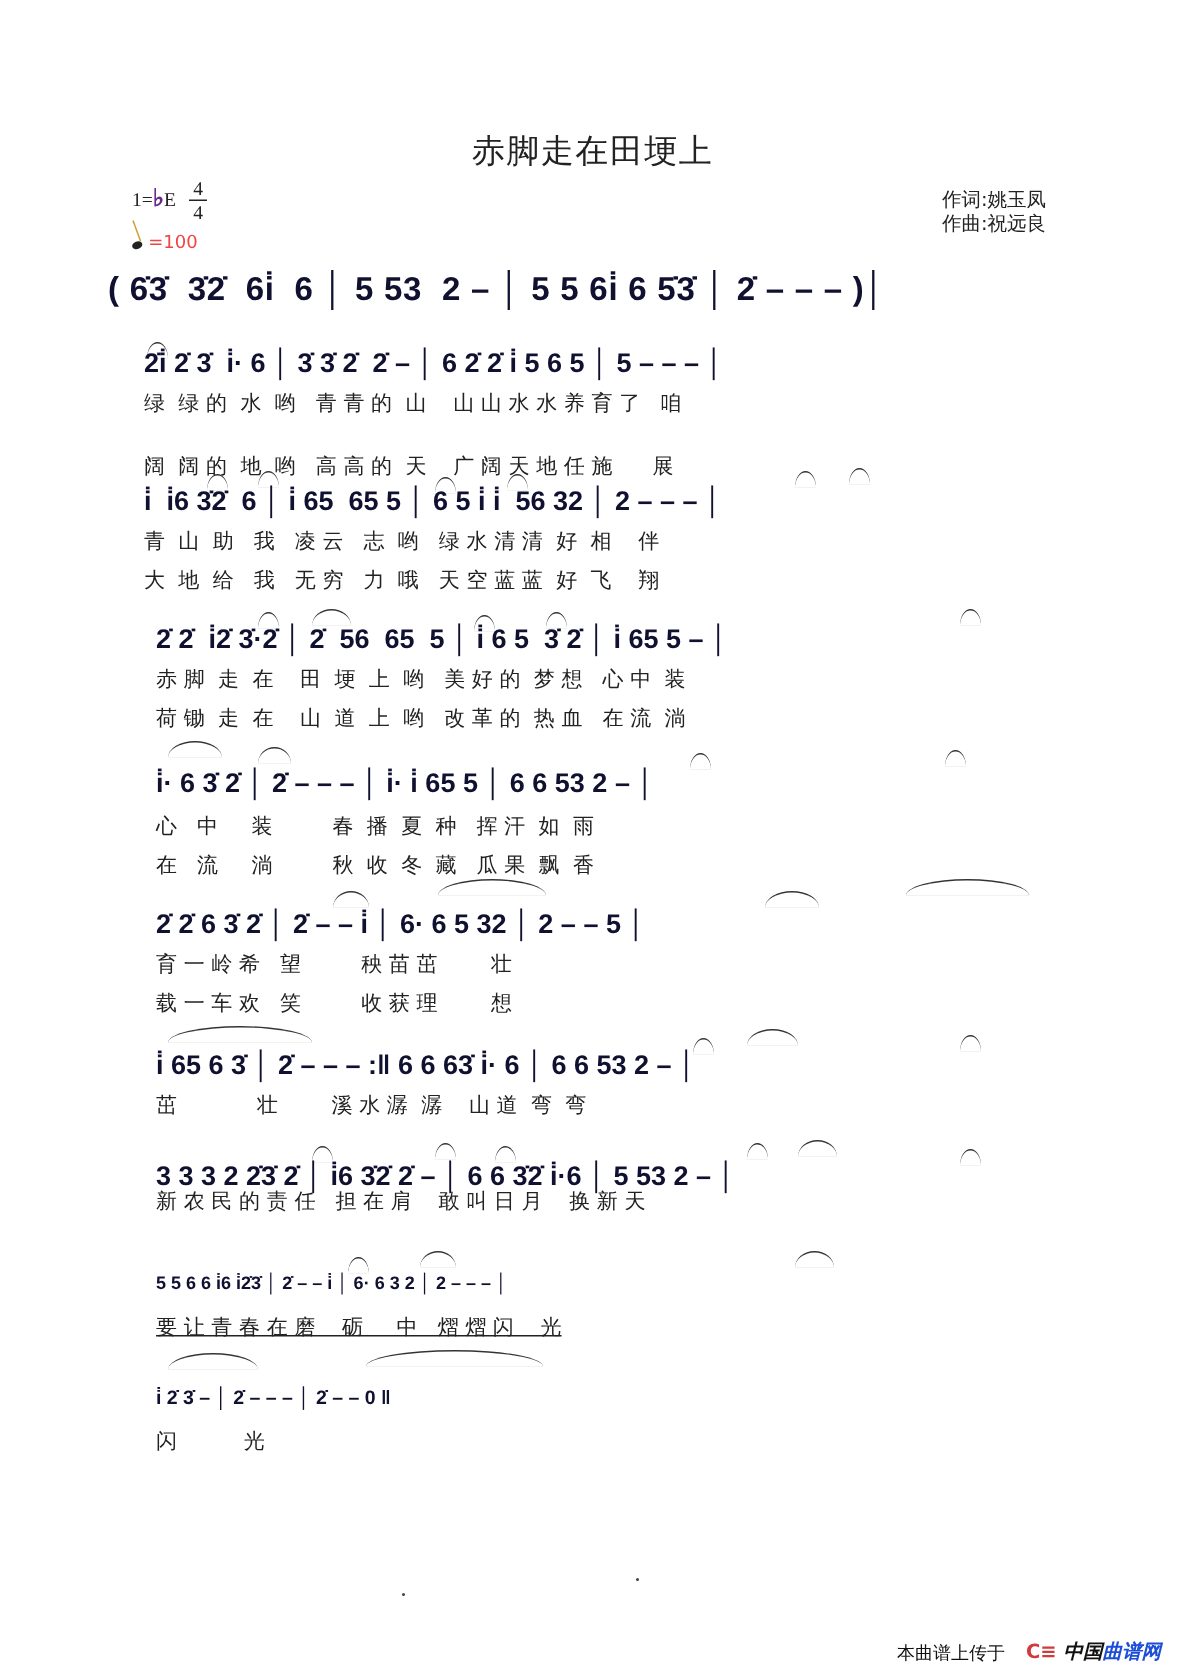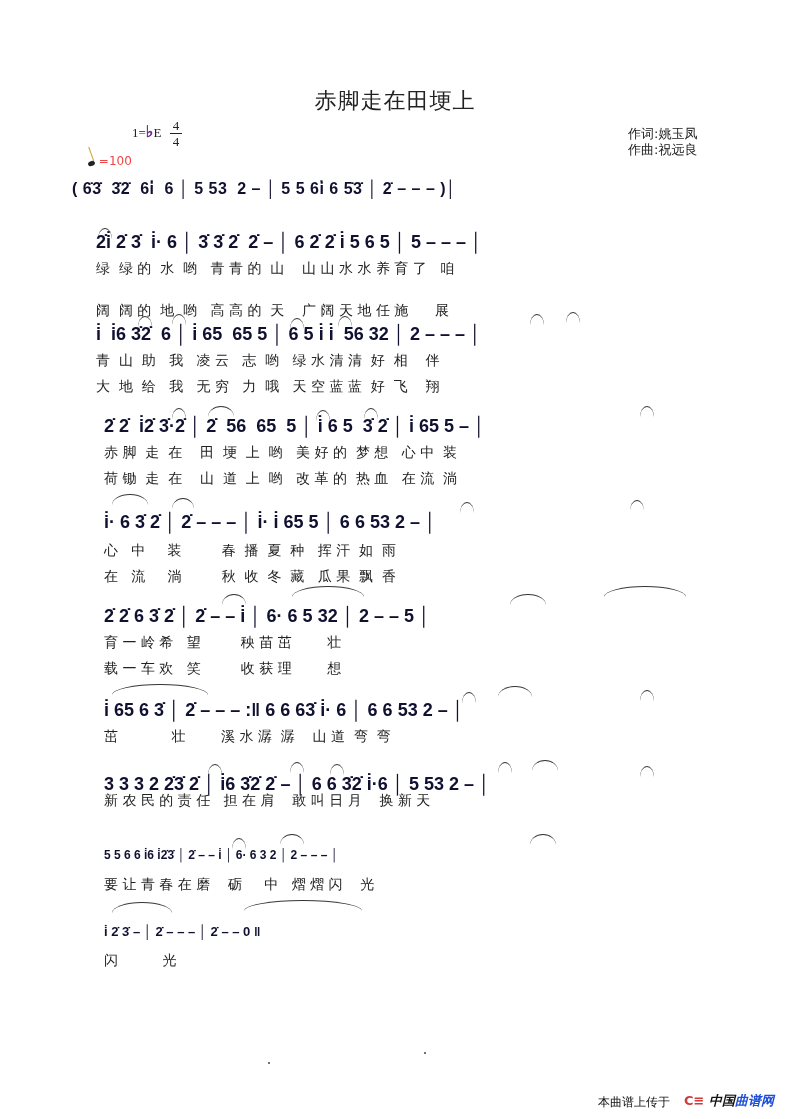--- a/index.html
+++ b/index.html
@@ -1,20 +1,20 @@
 <!DOCTYPE html>
 <html><head>
 <meta charset="utf-8">
 <style>
   html, body { margin:0; padding:0; background:#ffffff; }
   body { width:790px; height:1119px; position:relative; overflow:hidden;
          font-family:"DejaVu Sans", sans-serif; color:#111; }
   .title { position:absolute; top:86px; left:0; width:790px; text-align:center;
            font-size:22px; color:#222; letter-spacing:1px; }
-  .key { position:absolute; left:88px; top:122px; font-family:"Liberation Serif", serif; font-size:13px; color:#222;margin-left:44px; }
+  .key { position:absolute; left:88px; top:122px; font-family:"Liberation Serif", serif; font-size:13px; color:#222; }
   .key .flat { color:#6a2a8a; font-size:16px; font-weight:bold; }
   .key .ts { position:absolute; left:38px; top:-4px; width:12px; text-align:center; line-height:15px; font-size:13px; }
   .key .ts .bar { border-top:1px solid #222; }
   .tempo { position:absolute; left:88px; top:154px; font-size:12px; color:#ef4444; }
   .tempo .note { display:inline-block; width:7px; height:5px; background:#222; border-radius:50%; transform:rotate(-20deg); position:relative; top:1px; }
   .tempo .stem { position:absolute; left:6px; top:-14px; height:15px; border-left:1.5px solid #d0a030; }
   .credits { position:absolute; left:628px; top:126px; font-size:13px; color:#222; line-height:16px; }
   .row { position:absolute; left:0; width:790px; }
   .notes { position:absolute; font-family:"Liberation Sans", sans-serif; font-weight:bold; font-size:19px; color:#101030; white-space:nowrap; }
   .lyr { position:absolute; font-size:14px; color:#222; white-space:nowrap; }
@@ -43,21 +43,21 @@
   <span class="note"><span class="stem"></span></span>
   <span>=100</span>
 </div>
 
 <div class="credits">
   <div>作词:姚玉凤</div>
   <div>作曲:祝远良</div>
 </div>
 
 <div class="row" style="top:176px;">
-  <div class="notes" style="left: 72px; top: 4px; font-size: 16px; letter-spacing: 0.5px; white-space: pre;">( 6̇3̇  3̇2̇  6i̇  6 │ 5 53  2 – │ 5 5 6i̇ 6 5̇3̇ │ 2̇ – – – )│</div>
+  <div class="notes" style="left: 72px; top: 4px; font-size: 22px; letter-spacing: 0.5px; white-space: pre;">( 6̇3̇  3̇2̇  6i̇  6 │ 5 53  2 – │ 5 5 6i̇ 6 5̇3̇ │ 2̇ – – – )│</div>
 </div>
 
 <div class="row" style="top:230px;">
   <div class="slur" style="left:98px; top:-2px; width:14px;"></div>
   <div class="notes" style="left: 96px; top: 2px; font-size: 18px; white-space: pre;">2̇i̇ 2̇ 3̇  i̇· 6 │ 3̇ 3̇ 2̇  2̇ – │ 6 2̇ 2̇ i̇ 5 6 5 │ 5 – – – │</div>
   <div class="lyr" style="left: 96px; top: 30px; white-space: pre;">绿  绿 的  水  哟   青 青 的  山    山 山 水 水 养 育 了   咱</div>
   <div class="lyr" style="left: 96px; top: 72px; white-space: pre;">阔  阔 的  地  哟   高 高 的  天    广 阔 天 地 任 施      展</div>
 </div>
 
 <div class="row" style="top:322px;">
@@ -121,21 +121,21 @@
   <div class="slur" style="left:640px; top:-6px; width:14px;"></div>
   <div class="notes" style="left: 104px; top: 2px; font-size: 18px; white-space: pre;">3 3 3 2 2̇3̇ 2̇ │ i̇6 3̇2̇ 2̇ – │ 6 6 3̇2̇ i̇·6 │ 5 53 2 – │</div>
   <div class="lyr" style="left: 104px; top: 20px; white-space: pre;">新 农 民 的 责 任   担 在 肩    敢 叫 日 月    换 新 天</div>
 </div>
 
 <div class="row" style="top:846px;">
   <div class="slur" style="left:232px; top:-8px; width:14px;"></div>
   <div class="slur" style="left:280px; top:-12px; width:24px;"></div>
   <div class="slur" style="left:530px; top:-12px; width:26px;"></div>
   <div class="notes" style="left: 104px; top: 2px; font-size: 12px; white-space: pre;">5 5 6 6 i̇6 i̇2̇3̇ │ 2̇ – – i̇ │ 6· 6 3 2 │ 2 – – – │</div>
-  <div class="lyr" style="left: 104px; top: 30px; white-space: pre;">要 让 青 春 在 磨    砺     中   熠 熠 闪    光</div>
+  <div class="lyr" style="left: 104px; top: 30px; white-space: pre; text-decoration: underline;">要 让 青 春 在 磨    砺     中   熠 熠 闪    光</div>
 </div>
 
 <div class="row" style="top:922px;">
   <div class="slur" style="left:112px; top:-20px; width:60px;"></div>
   <div class="slur" style="left:244px; top:-22px; width:118px;"></div>
   <div class="notes" style="left: 104px; top: 2px; font-size: 13px; white-space: pre;">i̇ 2̇ 3̇ – │ 2̇ – – – │ 2̇ – – 0 ‖</div>
   <div class="lyr" style="left: 104px; top: 30px; white-space: pre;">闪          光</div>
 </div>
 
 <div class="dot" style="left:268px; top:1062px;"></div>

